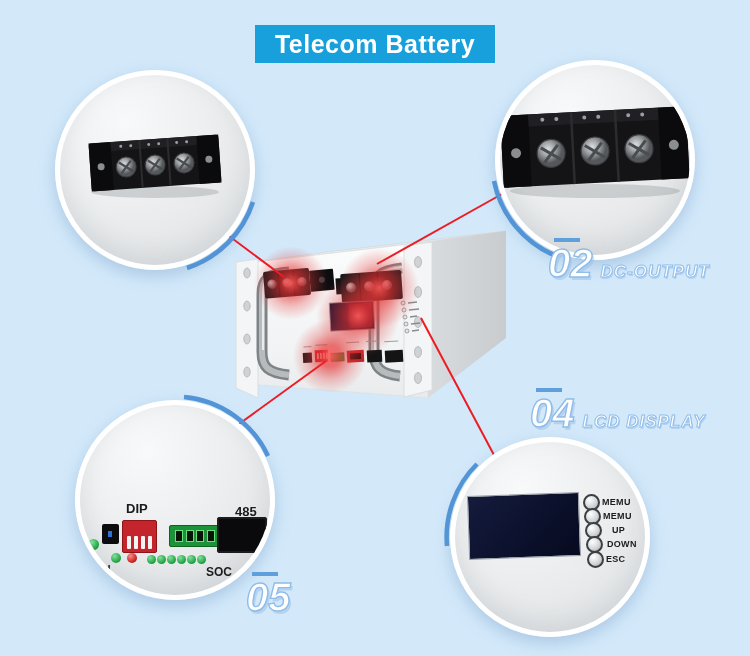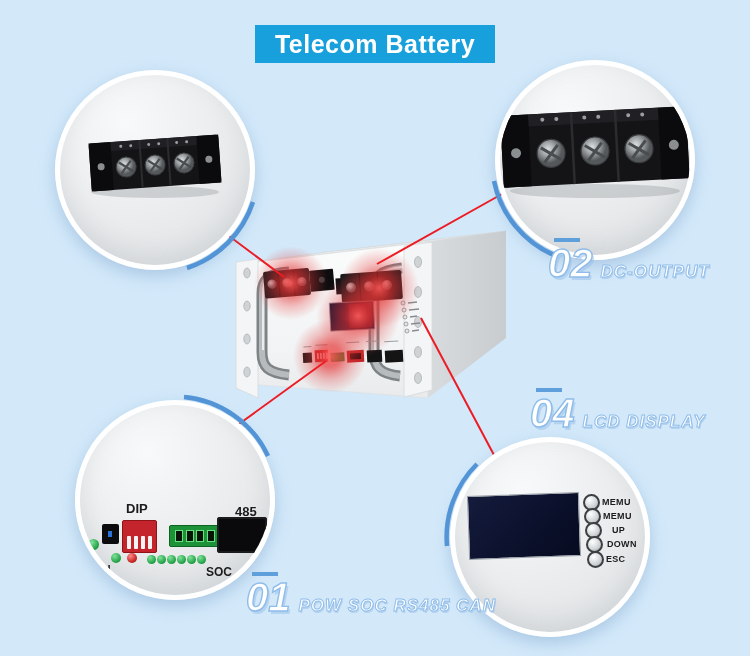--- a/index.html
+++ b/index.html
@@ -347,22 +347,21 @@
   <div class="callout" style="left:548px;top:238px;">
     <div class="dash"></div>
     <div class="row">
       <span class="num">02</span>
       <span class="lbl">DC-OUTPUT</span>
     </div>
   </div>
   <div class="callout" style="left:246px;top:572px;">
     <div class="dash"></div>
     <div class="row">
-      <span class="num">01</span>
-      <span class="lbl">POW SOC RS485 CAN</span>
+      <span class="num">05</span>
     </div>
   </div>
   <div class="callout" style="left:530px;top:388px;">
     <div class="dash"></div>
     <div class="row">
       <span class="num">04</span>
       <span class="lbl">LCD DISPLAY</span>
     </div>
   </div>
 

